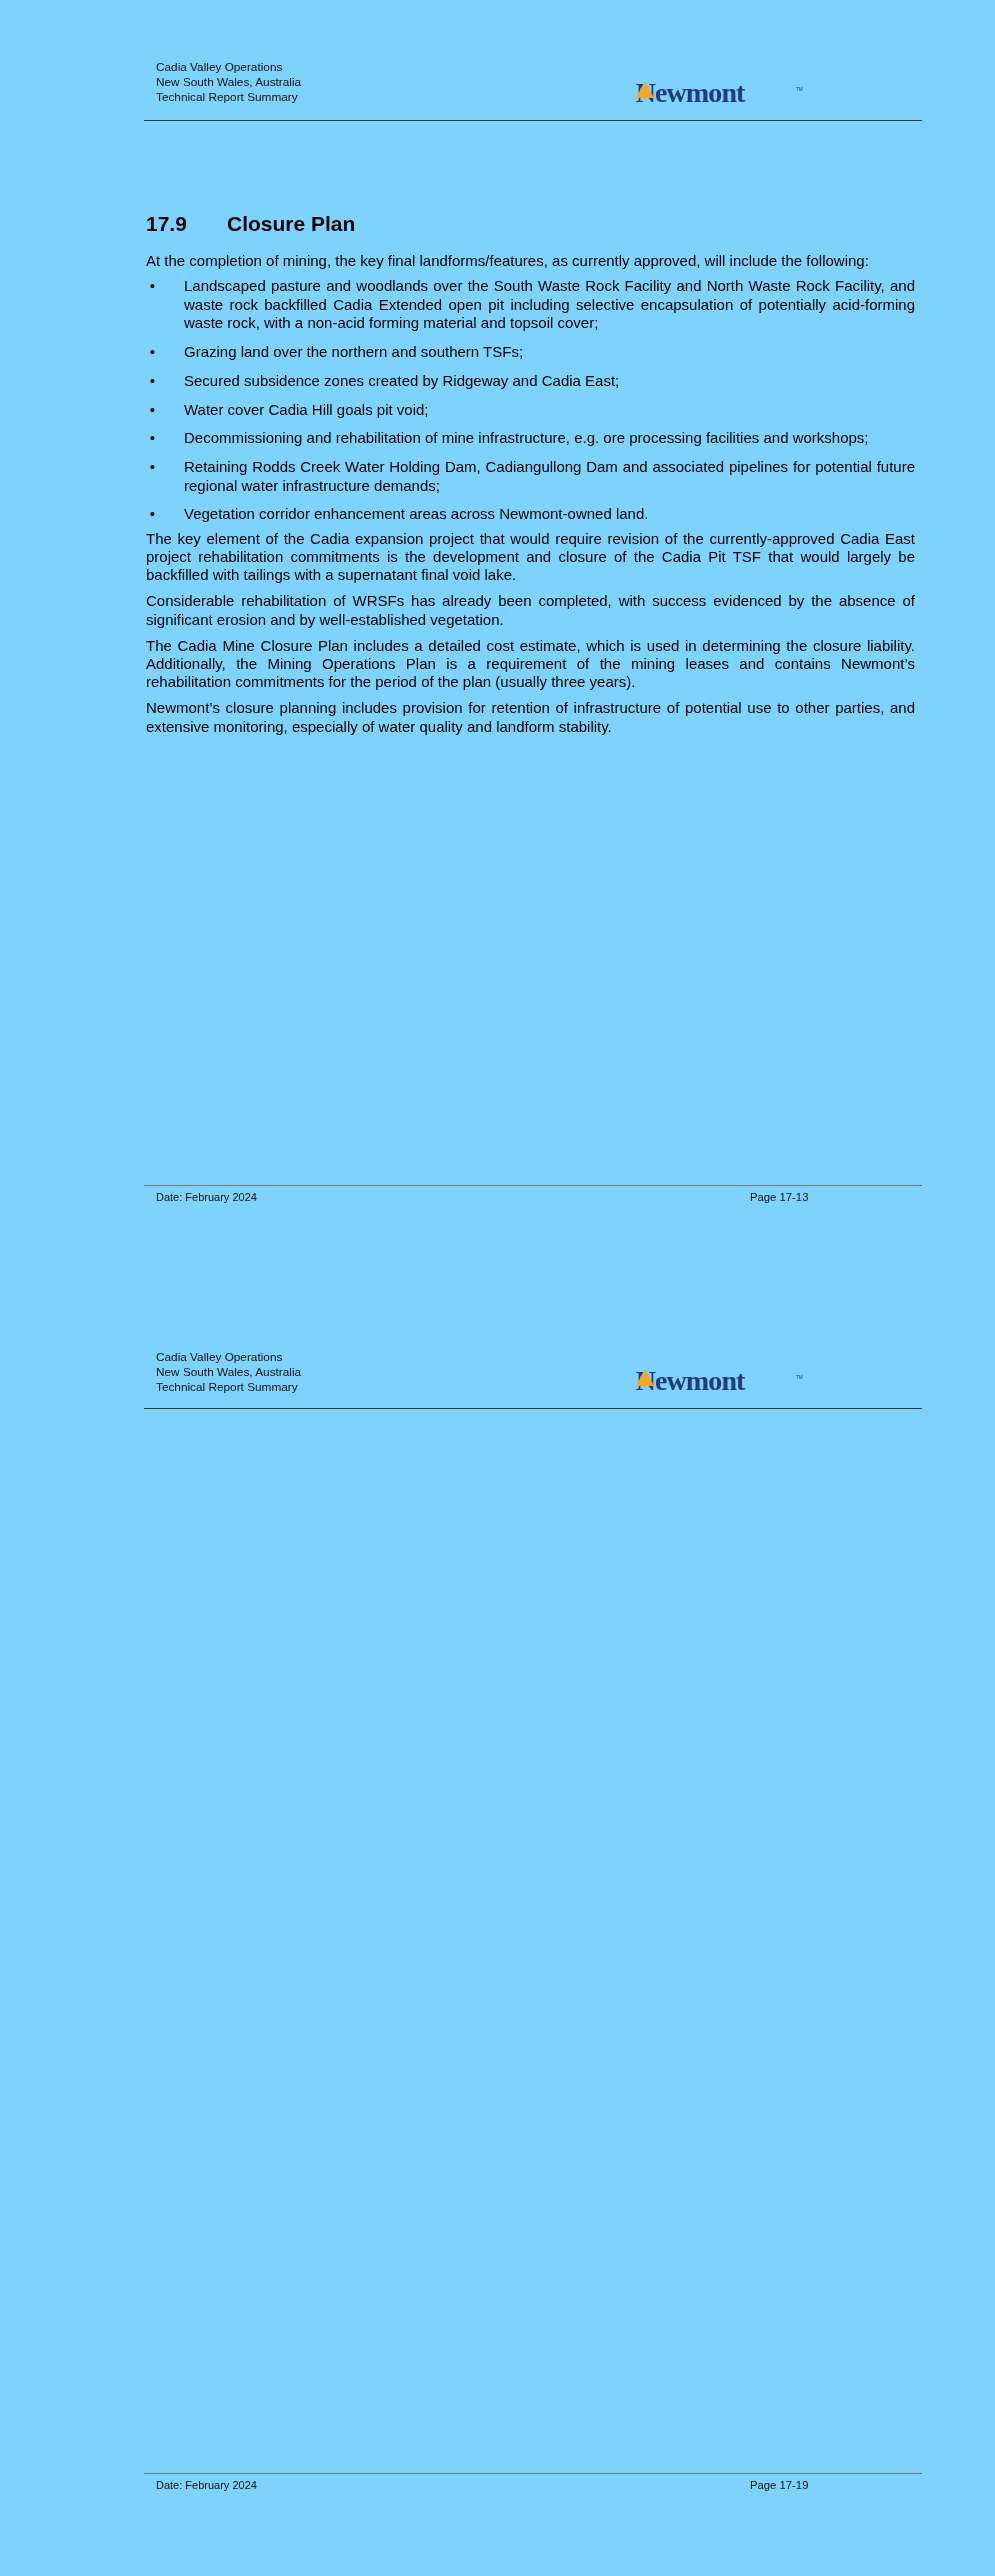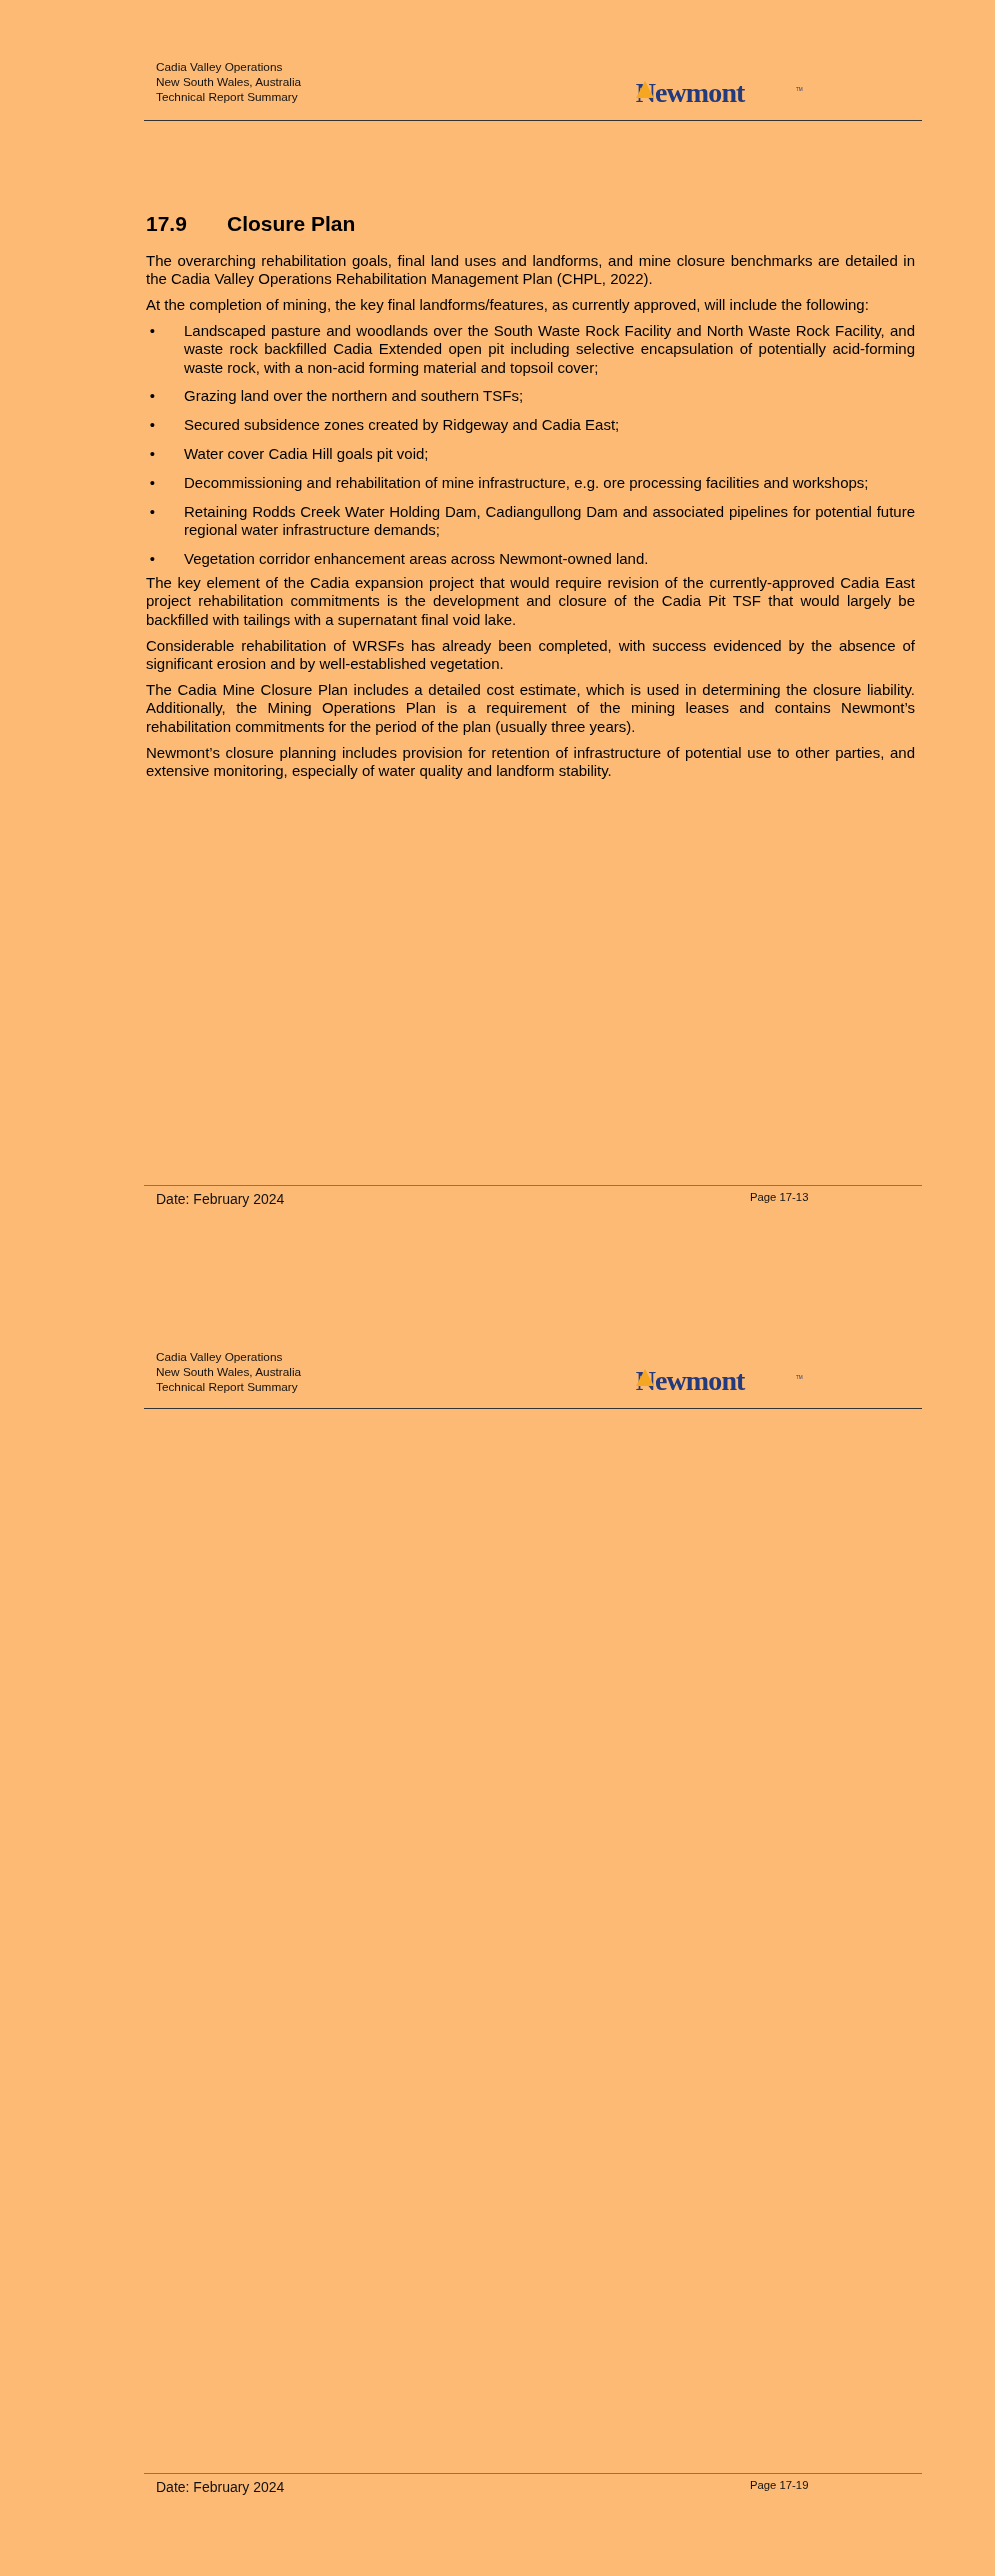--- a/index.html
+++ b/index.html
@@ -1,28 +1,28 @@
 <!DOCTYPE html>
 <html style="font-size:15px"><head>
 <meta charset="utf-8">
 <style>
   html, body { margin: 0; padding: 0; background: #ffffff; }
   body { width: 995px; height: 2576px; position: relative; font-family: "Liberation Sans", sans-serif; color: #000; }
-  .page { position: absolute; left: 0; width: 995px; height: 1288px; background: #fdba74; }
+  .page { position: absolute; left: 0; width: 995px; height: 1288px; background: #7dd3fc; }
   .page.p1 { top: 0; }
   .page.p2 { top: 1288px; }
   .hdr-text { position: absolute; left: 156px; top: 60px; font-size: 11.8px; line-height: 15px; color: #111; }
   .p2 .hdr-text { top: 62px; }
   .logo { position: absolute; left: 630px; top: 62px; width: 189px; height: 38px; }
   .logo .word { position: absolute; left: 5.7px; top: 12px; font-family: Liberation Serif, serif; font-weight: bold; font-size: 28px; letter-spacing: -0.9px; color: #233a7d; line-height: 38px; }
   .logo .tri { position: absolute; left: 5.7px; top: 19px; width: 0; height: 0; border-left: 9.4px solid transparent; border-right: 9.4px solid transparent; border-bottom: 17px solid #f5a623; }
   .logo .tm { position: absolute; left: 166px; top: 24.5px; font-size: 4.7px; color: #233a7d; }
   .hdr-line { position: absolute; left: 144px; width: 778px; top: 120px; height: 0; border-top: 1.4px solid #333; }
   .ftr-line { position: absolute; left: 144px; width: 778px; top: 1185px; height: 0; border-top: 0.9px solid #777; }
-  .ftr-date { position: absolute; left: 156px; top: 1191px; font-size: 14px; color: #111; }
+  .ftr-date { position: absolute; left: 156px; top: 1191px; font-size: 11px; color: #111; }
   .ftr-page { position: absolute; left: 750px; top: 1191px; font-size: 11.3px; color: #111; }
   .body { position: absolute; left: 146px; width: 769px; font-size: 15px; line-height: 18.4px; text-align: justify; }
   .p1 .body { top: 193px; }
   .body p { margin: 0 0 7.5px 0; }
   .h2 { font-weight: bold; font-size: 21px; line-height: 24.5px; margin: 19px 0 15px 0; }
   .h2 .num { display: inline-block; width: 81px; }
   ul.bullets { list-style: none; margin: 0 0 0 0; padding: 0; }
   ul.bullets li { position: relative; padding-left: 38px; margin: 0 0 10.4px 0; }
   ul.bullets li .dot { position: absolute; left: 3.8px; top: 0; }
 </style>
@@ -39,21 +39,20 @@
     <span class="word">Newmont</span>
     <span class="tri"></span>
     <span class="tm">TM</span>
   </div>
   <div class="hdr-line"></div>
 
   <div class="body">
     <div class="h2">
       <span class="num">17.9</span><span>Closure Plan</span>
     </div>
-    <p>The overarching rehabilitation goals, final land uses and landforms, and mine closure benchmarks are detailed in the Cadia Valley Operations Rehabilitation Management Plan (CHPL, 2022).</p>
     <p>At the completion of mining, the key final landforms/features, as currently approved, will include the following:</p>
     <ul class="bullets">
       <li><span class="dot">•</span><span>Landscaped pasture and woodlands over the South Waste Rock Facility and North Waste Rock Facility, and waste rock backfilled Cadia Extended open pit including selective encapsulation of potentially acid-forming waste rock, with a non-acid forming material and topsoil cover;</span></li>
       <li><span class="dot">•</span><span>Grazing land over the northern and southern TSFs;</span></li>
       <li><span class="dot">•</span><span>Secured subsidence zones created by Ridgeway and Cadia East;</span></li>
       <li><span class="dot">•</span><span>Water cover Cadia Hill goals pit void;</span></li>
       <li><span class="dot">•</span><span>Decommissioning and rehabilitation of mine infrastructure, e.g. ore processing facilities and workshops;</span></li>
       <li><span class="dot">•</span><span>Retaining Rodds Creek Water Holding Dam, Cadiangullong Dam and associated pipelines for potential future regional water infrastructure demands;</span></li>
       <li style="margin-bottom:5.7px"><span class="dot">•</span><span>Vegetation corridor enhancement areas across Newmont-owned land.</span></li>
     </ul>

